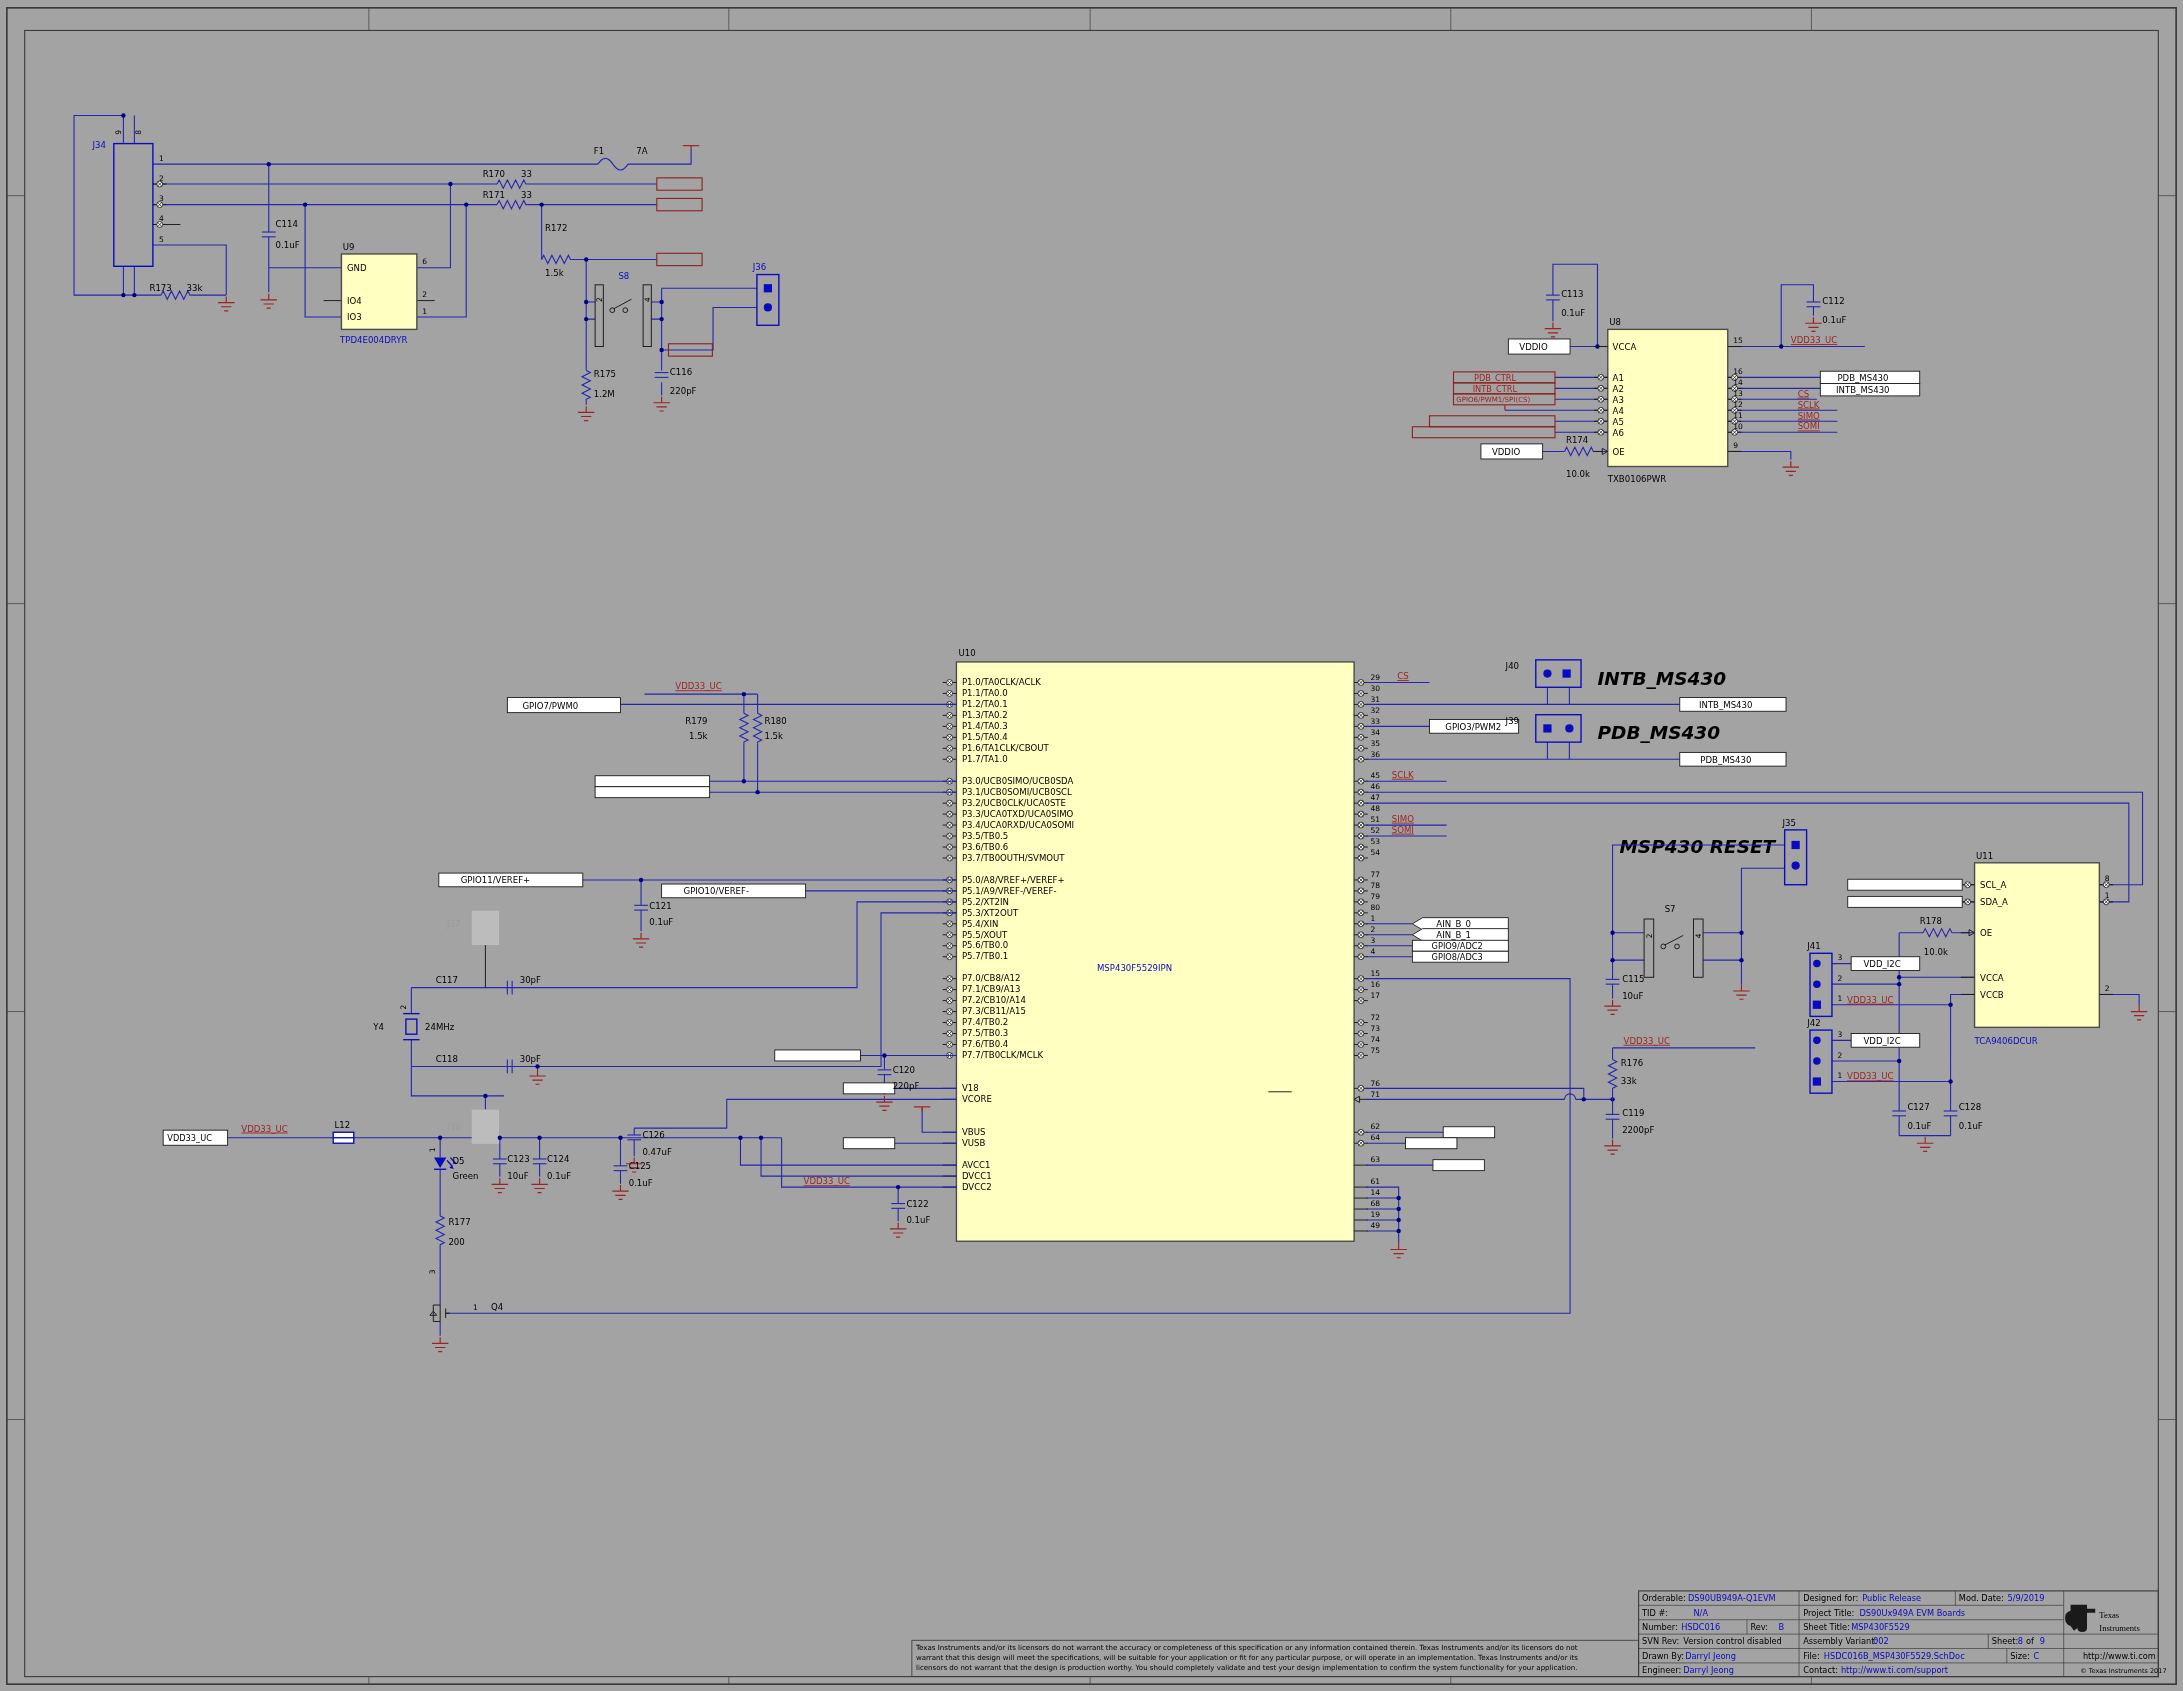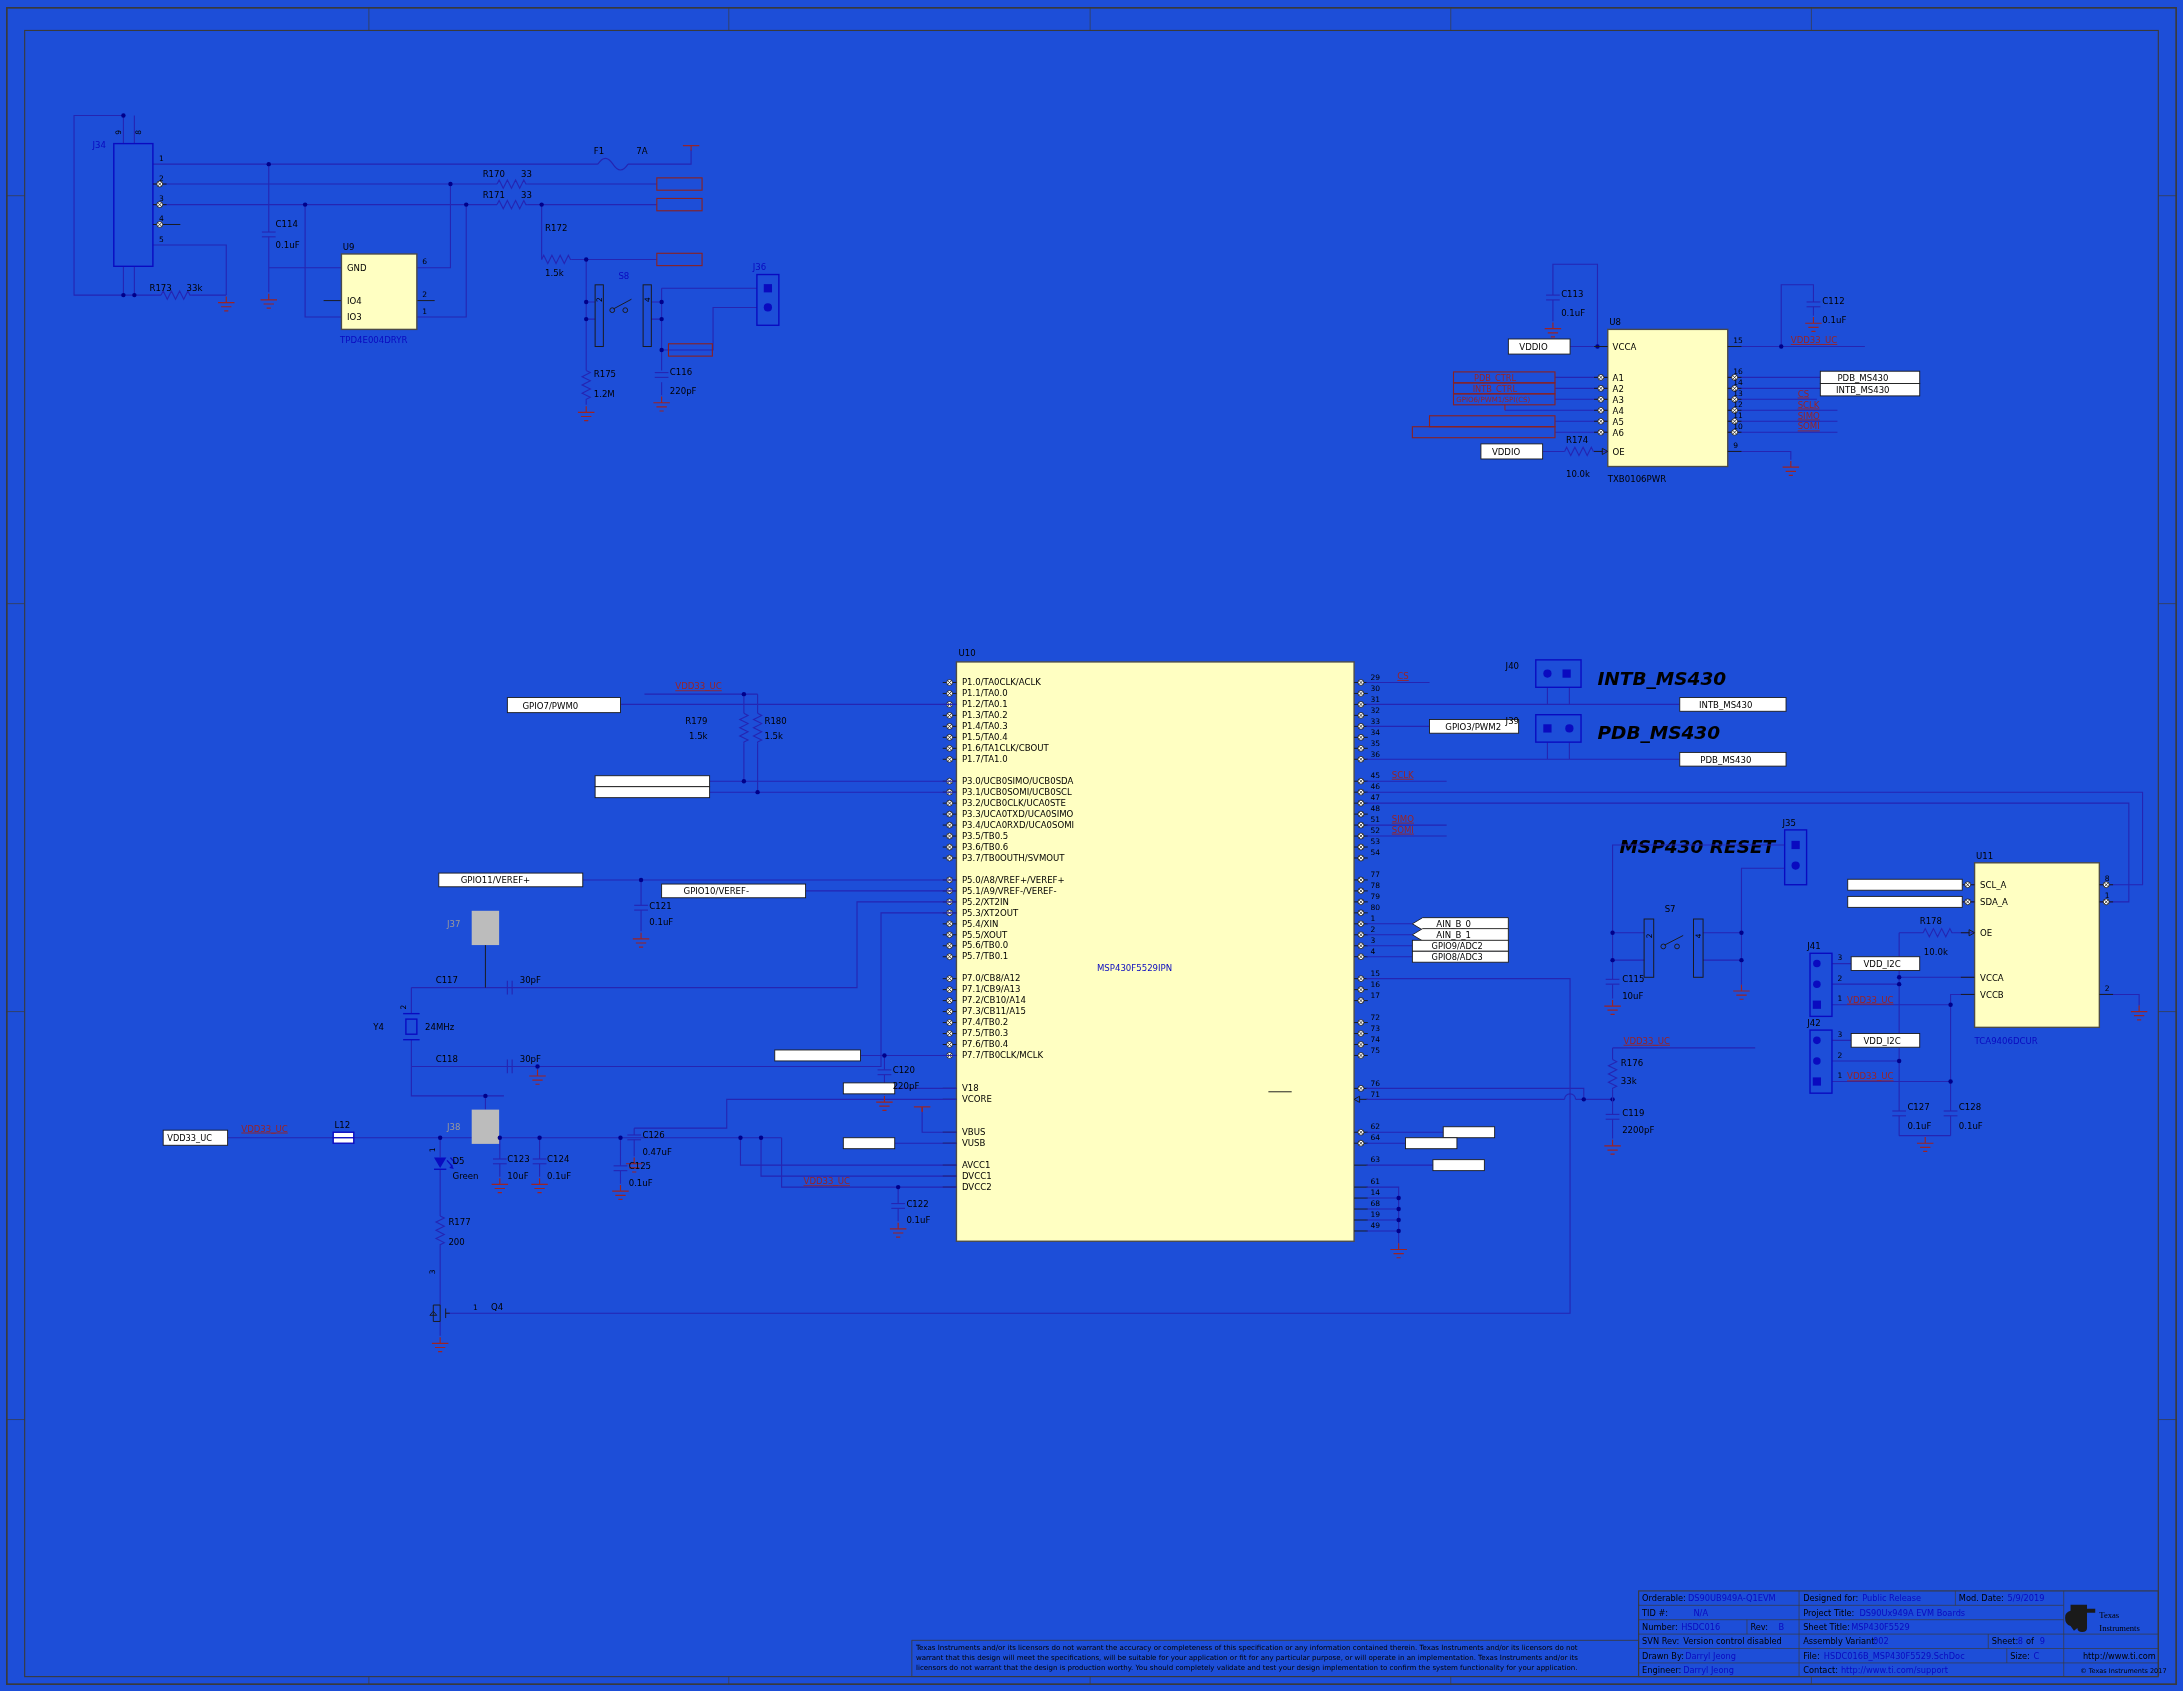--- a/index.html
+++ b/index.html
@@ -1,16 +1,16 @@
 <!DOCTYPE html>
 <html style="font-size:11px"><head>
 <meta charset="utf-8">
 <style>
   html,body{margin:0;padding:0;background:#fff}
-  .page{position:relative;width:2183px;height:1692px;background:#1d4ed8}
+  .page{position:relative;width:2183px;height:1692px;background:#a3a3a3}
   svg{display:block}
   text{font-family:"DejaVu Sans","Liberation Sans",sans-serif;fill:#000;font-size:12.5px}
   .tn{font-size:11px}
   .ts{font-size:12px}
   .tt{font-size:10.3px}
   .t9{font-size:9.5px}
   .tb{fill:#0a0ac0}
   .tr{fill:#9c2323}
   .tg{fill:#9a9a9a}
   .th{font-size:27px;font-weight:bold;font-style:italic}

